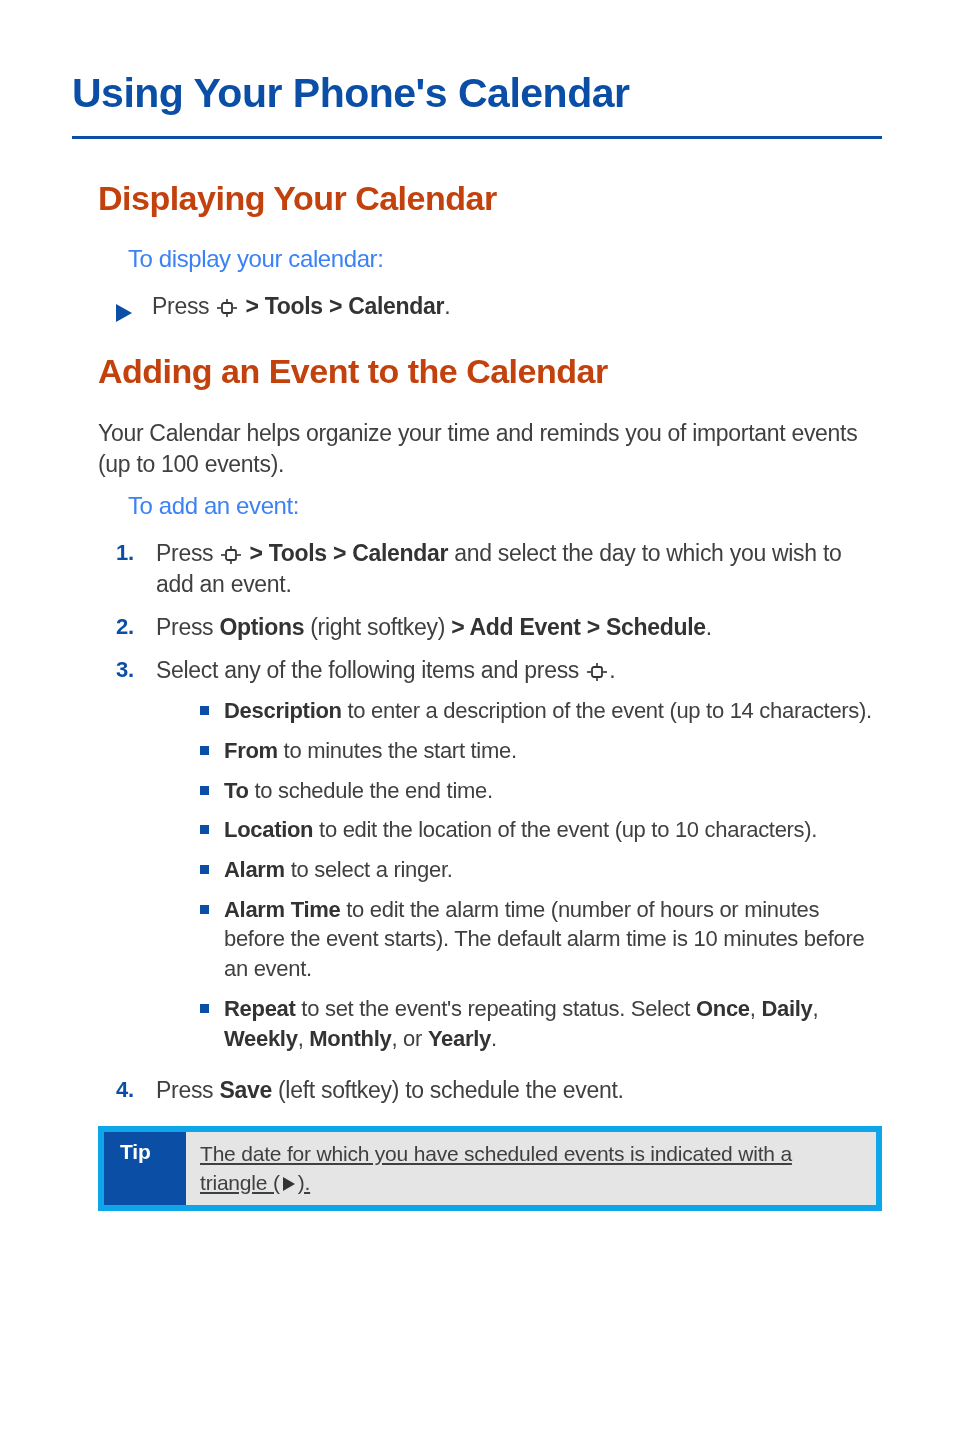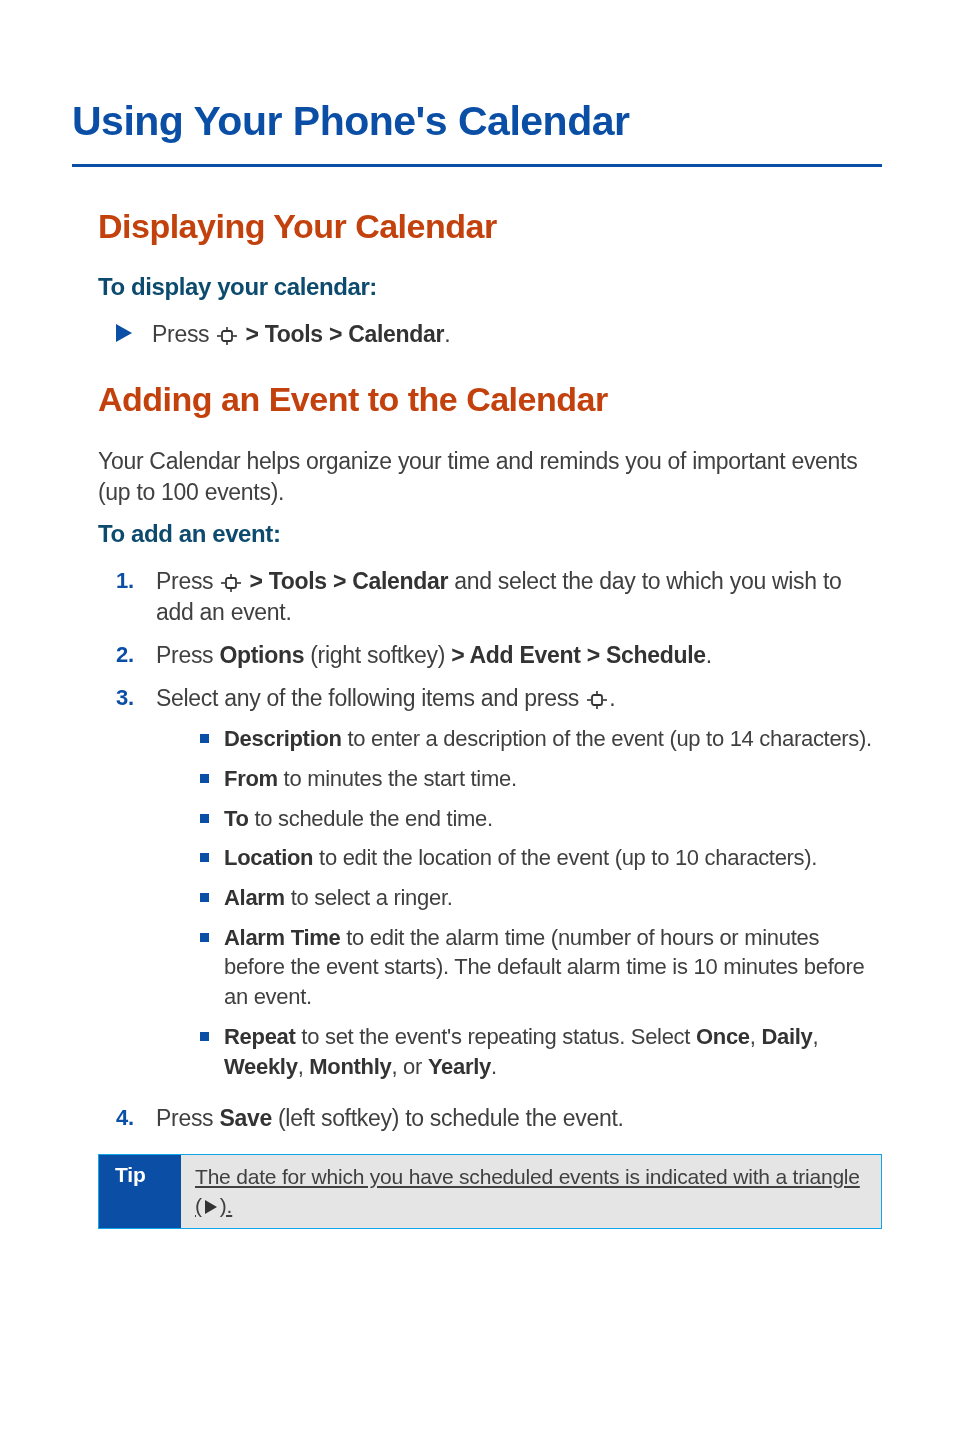--- a/index.html
+++ b/index.html
@@ -6,21 +6,21 @@
     html, body {
       width: 954px;
       height: 1431px;
       background: #ffffff;
       font-family: "Helvetica Neue", Helvetica, Arial, sans-serif;
       color: #333333;
       overflow: hidden;
       position: relative;
     }
     .page {
-      padding: 98px 72px 0 72px;
+      padding: 70px 72px 0 72px;
       width: 100%;
       height: 100%;
       font-stretch: condensed;
       border-radius: 20px;
     }
     h1.main-title {
       color: #0a4fa5;
       font-size: 41px;
       font-weight: 800;
       letter-spacing: -0.5px;
@@ -29,39 +29,40 @@
       margin-bottom: 40px;
     }
     h2.section-title {
       color: #c2410c;
       font-size: 34px;
       font-weight: 800;
       letter-spacing: -0.5px;
       margin-bottom: 27px;
     }
     h3.sub-title {
-      color: #0c4a6e;
+      color: #3b82f6;
       font-size: 24px;
-      font-weight: 700;
+      font-weight: 400;
       letter-spacing: -0.4px;
       margin-bottom: 18px;
+      margin-left: 30px;
     }
     .body-text {
       color: #404040;
       font-size: 23px;
       line-height: 1.35;
       margin-bottom: 12px;
       letter-spacing: -0.3px;
     }
     .indent-block {
       padding-left: 26px;
     }
     .bullet-row {
       display: flex;
-      align-items: flex-start;
+      align-items: flex-end;
       margin-bottom: 30px;
       padding-left: 18px;
     }
     .bullet-arrow {
       flex: 0 0 auto;
       width: 0; height: 0;
       border-top: 9px solid transparent;
       border-bottom: 9px solid transparent;
       border-left: 16px solid #0a4fa5;
       margin-top: 5px;
@@ -105,21 +106,21 @@
       background: #0a4fa5;
     }
     .center-key-icon {
       display: inline-flex;
       align-items: center;
       vertical-align: -3px;
       margin: 0 2px;
     }
     .tip-box {
       display: flex;
-      border: 1px solid #0ea5e9;
+      border: 6px solid #0ea5e9;
       margin-top: 20px;
       font-size: 21px;
       color: #404040;
       letter-spacing: -0.2px;
     }
     .tip-label {
       background: #0a4fa5;
       color: #fff;
       font-weight: 800;
       padding: 8px 16px;

